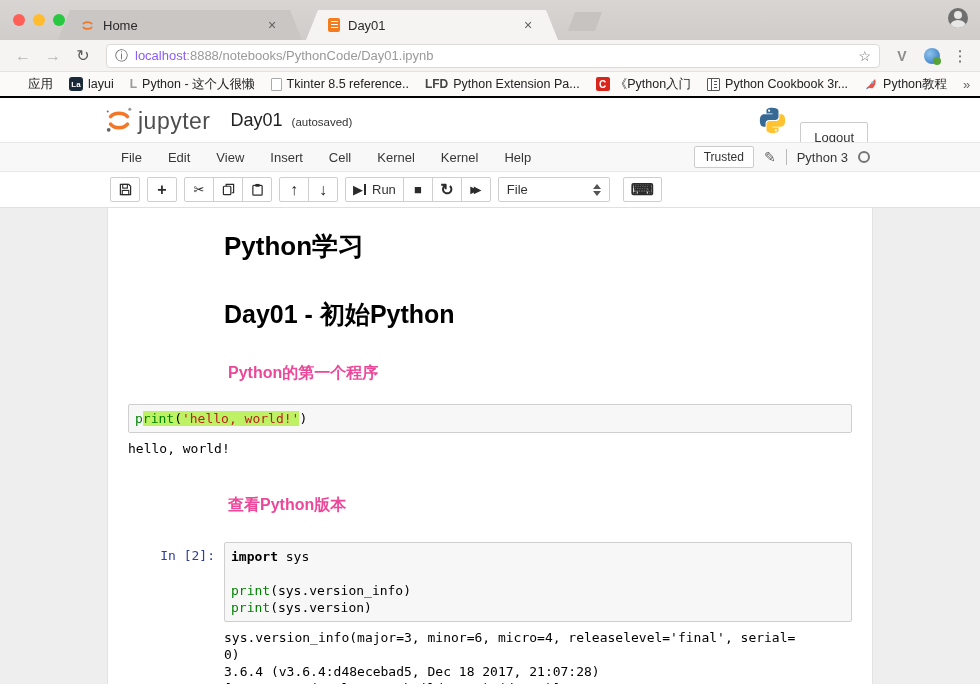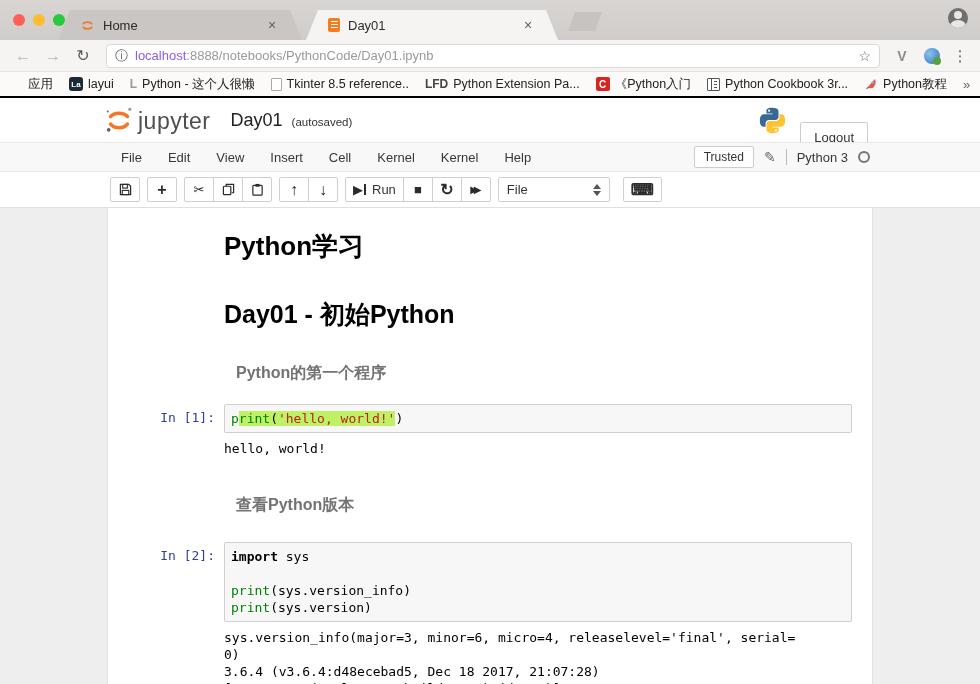--- a/index.html
+++ b/index.html
@@ -114,21 +114,21 @@
   .nb-bg { flex:1; background:#eeeeee; overflow:hidden; display:flex; justify-content:center; min-height:0; }
   .nb-container { width:766px; background:#fff; border:1px solid #e2e2e2; border-top:none; border-bottom:none;
     padding:12px 15px 0 15px; }
   .cell { display:flex; padding:5px; }
   .prompt-col { width:96px; flex:none; text-align:right; padding:6px 9px 0 0;
     font-family:"DejaVu Sans Mono", monospace; font-size:13px; }
   .prompt-in { color:#303f9f; }
   .cell-content { flex:1; min-width:0; }
   .md h1 { font-size:26px; font-weight:bold; color:#000; margin:4px 0 10px; }
   .md h2 { font-size:25px; font-weight:bold; color:#000; margin:14px 0 8px; }
-  .md h3 { font-size:16px; font-weight:bold; color:#737373; margin:14px 12px 4px; }
+  .md h3 { font-size:16px; font-weight:bold; color:#ec4899; margin:14px 4px 4px; }
   .input-area { background:#f7f7f7; border:1px solid #cfcfcf; border-radius:2px; padding:5px 6px;
     font-family:"DejaVu Sans Mono", monospace; font-size:13px; line-height:17px; color:#000; }
   .tok-kw { color:#008000; }
   .tok-kw-b { color:#000000; font-weight:bold; }
   .tok-str { color:#ba2121; }
   .seltext { background:#bef264;margin-top:48px; }
   .output-area { padding:7px 0 4px; font-family:"DejaVu Sans Mono", monospace; font-size:13px; line-height:17px;
     color:#000; white-space:pre-wrap; word-break:break-all; }
   .cell.code-2 { margin-top:12px; }
   svg { display:block; }
@@ -362,21 +362,20 @@
         </div>
 
         <div class="cell md">
           <div class="prompt-col"></div>
           <div class="cell-content">
               <h3>Python的第一个程序</h3>
             </div>
         </div>
 
         <div class="cell" style="margin-top:6px;">
-          <div class="prompt-col prompt-in">In [1]:</div>
           <div class="cell-content">
             <div class="input-area"><span class="tok-kw">p</span><span class="seltext"><span class="tok-kw">rint</span><span>(</span><span class="tok-str">'hello, world!'</span></span><span>)</span></div>
             <div class="output-area">hello, world!</div>
           </div>
         </div>
 
         <div class="cell md" style="margin-top:10px;">
           <div class="prompt-col"></div>
           <div class="cell-content">
               <h3>查看Python版本</h3>

